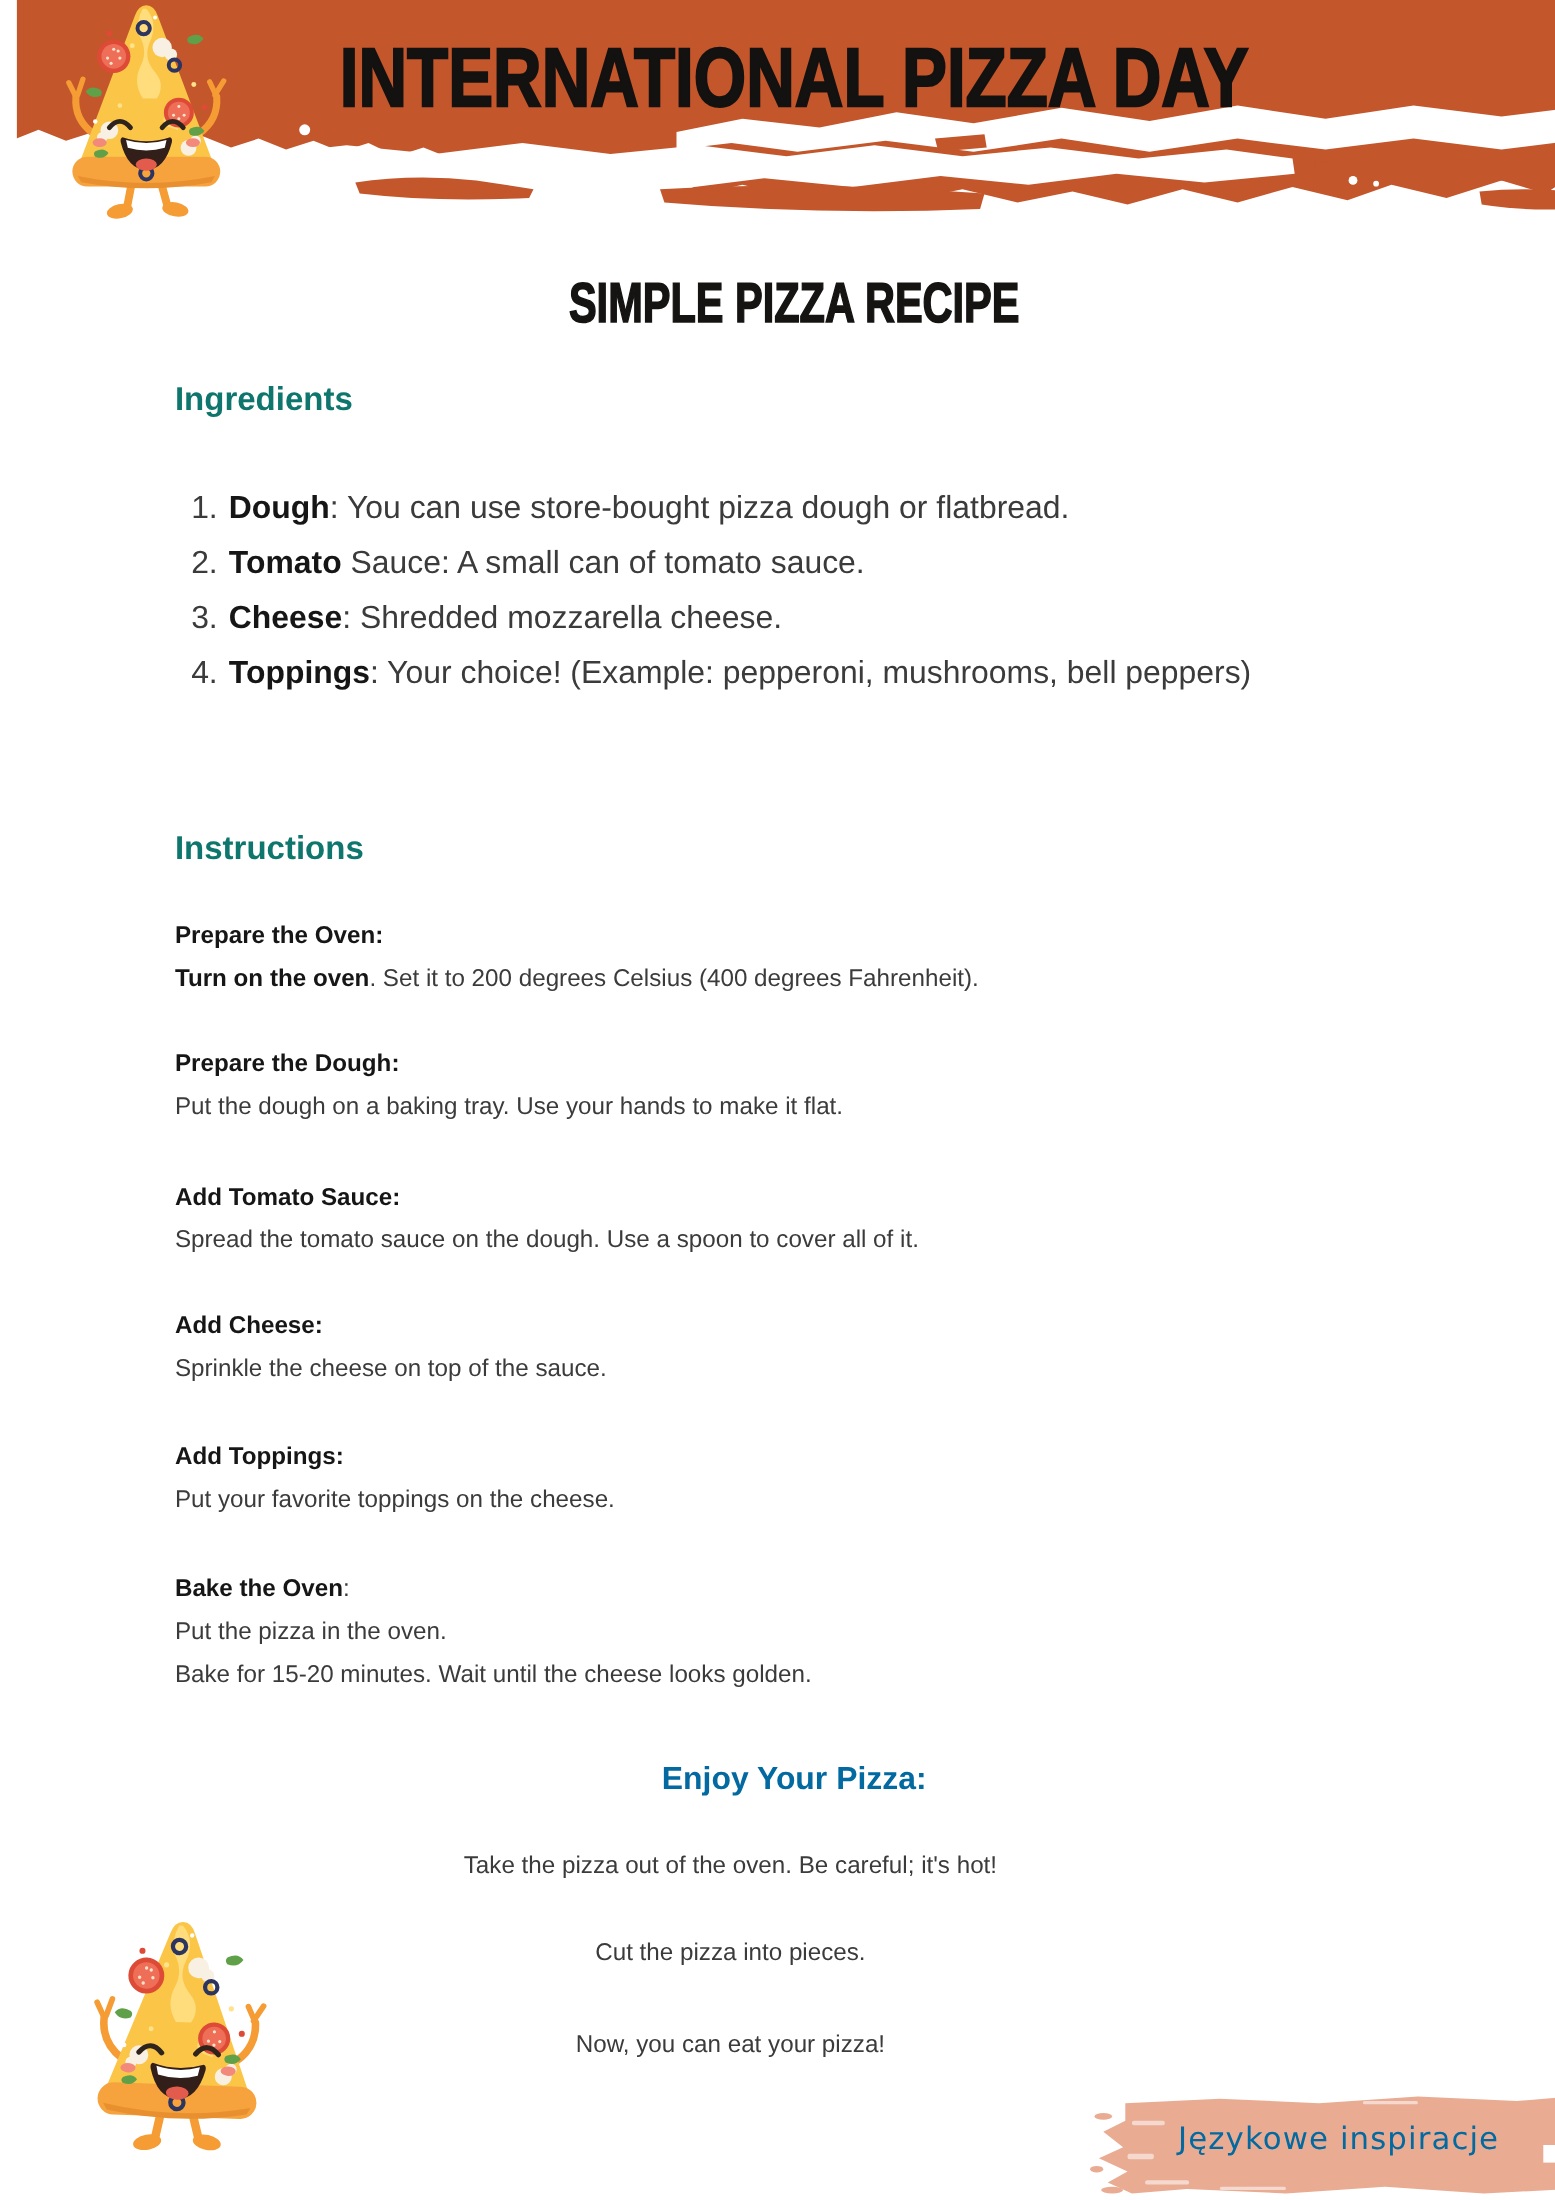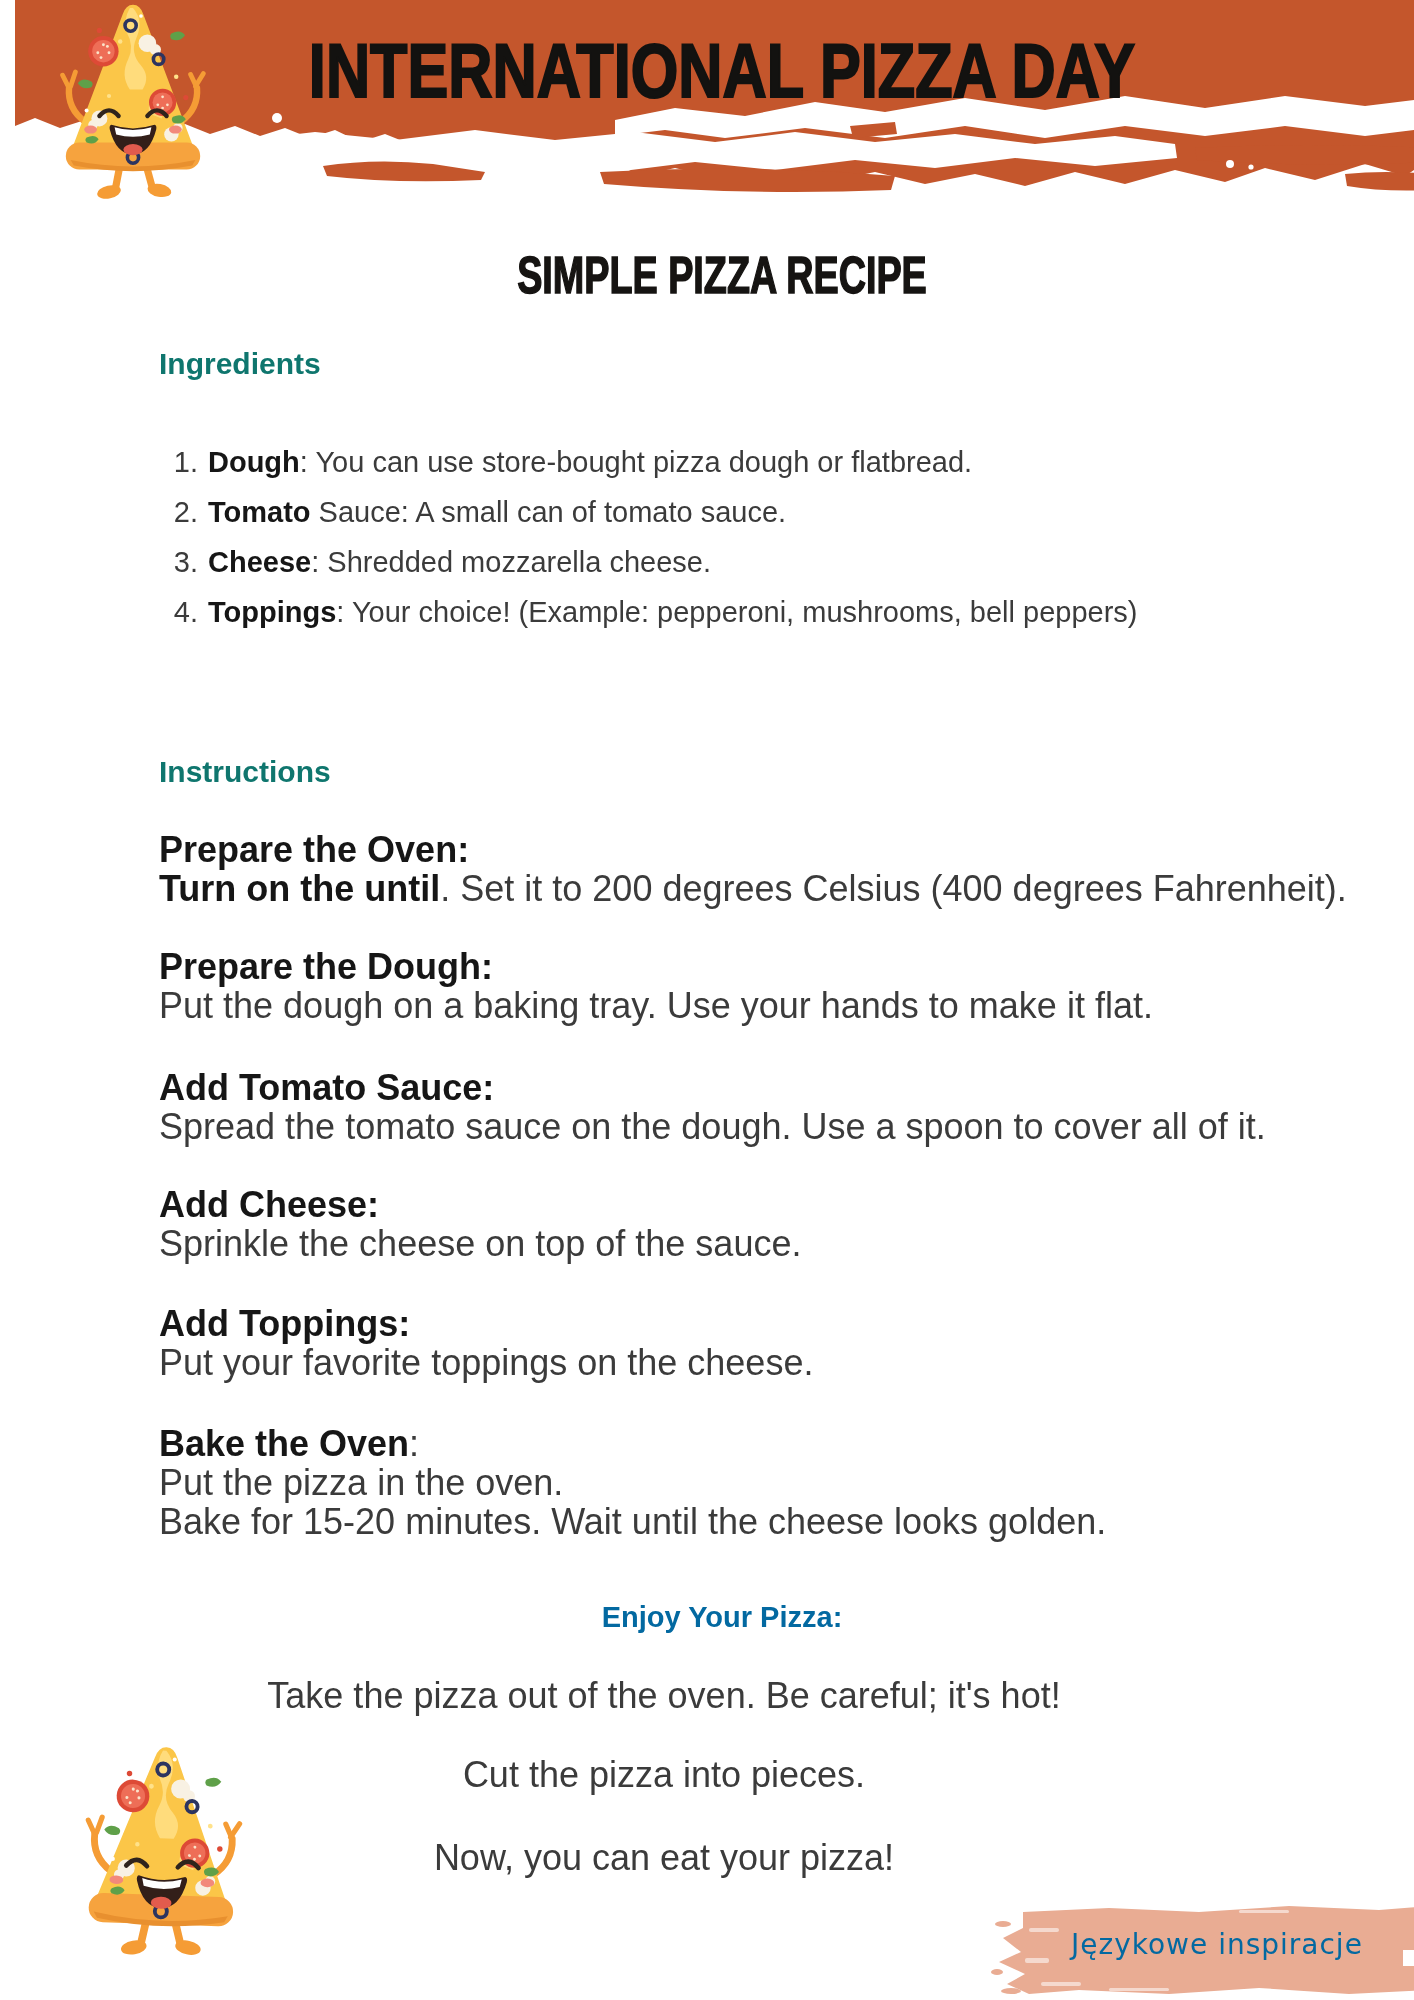--- a/index.html
+++ b/index.html
@@ -25,21 +25,21 @@
   
   .recipe-title {
     position:absolute; left:0; top:250px; width:1414px; text-align:center;
     font-size:51px; font-weight:bold; color:#161412; line-height:51px;
     -webkit-text-stroke:1.5px #161412;
     transform:scale(0.74,1); transform-origin:50% 50%;
     white-space:nowrap;
   }
 
   
-  .body-text { font-size:36px; line-height:39px; color:#3b3b3b; }
+  .body-text { font-size:22px; line-height:39px; color:#3b3b3b; }
   .b { font-weight:bold; color:#161616; }
   .sec-heading {
     position:absolute; left:144px; font-size:30px; font-weight:bold;
     color:#0f766e; line-height:39px; white-space:nowrap;
   }
   .ing-list {
     position:absolute; left:144px; top:443px; width:1150px;
     margin:0; padding:0 0 0 47px; font-size:29px; line-height:39px; color:#3b3b3b;
   }
   .ing-list li { margin:0 0 11px 0; padding-left:2px; }
@@ -198,21 +198,21 @@
     <li><span class="b">Dough</span><span>: You can use store-bought pizza dough or flatbread.</span></li>
     <li><span class="b">Tomato</span><span> Sauce: A small can of tomato sauce.</span></li>
     <li><span class="b">Cheese</span><span>: Shredded mozzarella cheese.</span></li>
     <li><span class="b">Toppings</span><span>: Your choice! (Example: pepperoni, mushrooms, bell peppers)</span></li>
   </ol>
 
   <div class="sec-heading" style="top:752px">Instructions</div>
 
   <div class="step body-text" style="top:830px">
     <p><span class="b">Prepare the Oven:</span></p>
-    <p><span class="b">Turn on the until</span><span>. Set it to 200 degrees Celsius (400 degrees Fahrenheit).</span></p>
+    <p><span class="b">Turn on the oven</span><span>. Set it to 200 degrees Celsius (400 degrees Fahrenheit).</span></p>
   </div>
 
   <div class="step body-text" style="top:947px">
     <p><span class="b">Prepare the Dough:</span></p>
     <p><span>Put the dough on a baking tray. Use your hands to make it flat.</span></p>
   </div>
 
   <div class="step body-text" style="top:1068px">
     <p><span class="b">Add Tomato Sauce:</span></p>
     <p><span>Spread the tomato sauce on the dough. Use a spoon to cover all of it.</span></p>

